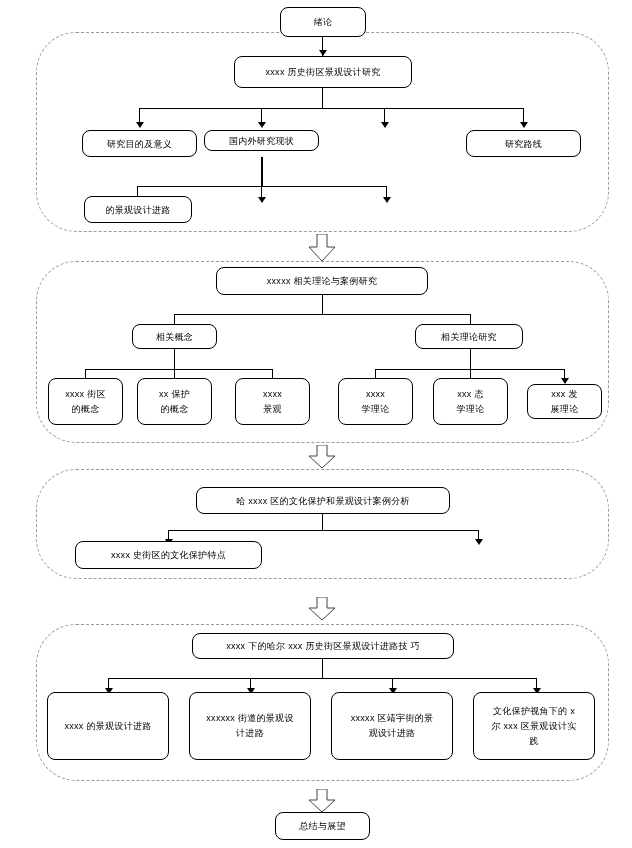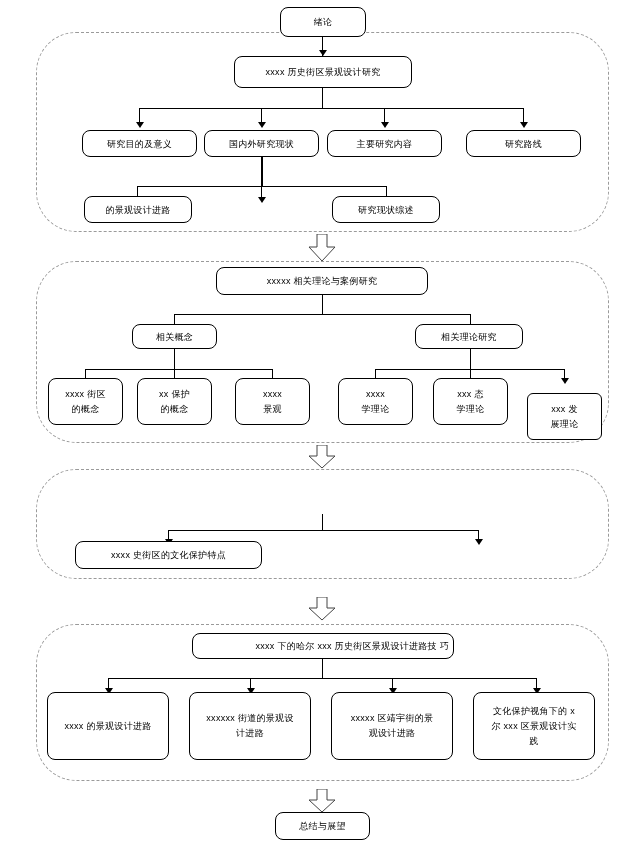--- a/index.html
+++ b/index.html
@@ -82,45 +82,39 @@
   <div class="vline" style="left:261px;top:108px;height:16px;"></div>
   <div class="arrowhead" style="left:258px;top:122px;"></div>
   <div class="vline" style="left:384px;top:108px;height:16px;"></div>
   <div class="arrowhead" style="left:381px;top:122px;"></div>
   <div class="vline" style="left:523px;top:108px;height:16px;"></div>
   <div class="arrowhead" style="left:520px;top:122px;"></div>
 
   <div class="node" style="left:82px;top:130px;width:115px;height:27px;">
     <span>研究目的及意义</span>
   </div>
-  <div class="node" style="left:204px;top:130px;width:115px;height:27px;">
+  <div class="node" style="left:204px;top:130px;width:115px;height:21px;">
     <span>国内外研究现状</span>
-  </div>
-  <div class="node" style="left:327px;top:130px;width:115px;height:27px;">
-    <span>主要研究内容</span>
   </div>
   <div class="node" style="left:466px;top:130px;width:115px;height:27px;">
     <span>研究路线</span>
   </div>
 
   <div class="vline" style="left:261px;top:157px;width:2px;height:30px;"></div>
   <div class="hline" style="left:137px;top:186px;width:250px;"></div>
   <div class="vline" style="left:137px;top:186px;height:13px;"></div>
   <div class="arrowhead" style="left:134px;top:197px;"></div>
   <div class="vline" style="left:261px;top:186px;height:13px;"></div>
   <div class="arrowhead" style="left:258px;top:197px;"></div>
   <div class="vline" style="left:386px;top:186px;height:13px;"></div>
   <div class="arrowhead" style="left:383px;top:197px;"></div>
 
   <div class="node" style="left:84px;top:196px;width:108px;height:27px;">
     <span>的景观设计进路</span>
   </div>
-  <div class="node" style="left:332px;top:196px;width:108px;height:27px;">
-    <span>研究现状综述</span>
-  </div>
 
   <div class="blockarrow" style="left:307px;top:234px;">
     <svg width="30" height="28" viewBox="0 0 30 28">
       <polygon points="10,0 20,0 20,13 28,13 15,27 2,13 10,13" fill="#ffffff" stroke="#444444" stroke-width="1"></polygon>
     </svg>
   </div>
 
   <div class="section" style="left:36px;top:261px;width:573px;height:182px;"></div>
 
   <div class="node" style="left:216px;top:267px;width:212px;height:28px;">
@@ -173,54 +167,57 @@
   <div class="arrowhead" style="left:561px;top:378px;"></div>
 
   <div class="node multiline" style="left:338px;top:378px;width:75px;height:47px;flex-direction:column;">
     <span>xxxx</span>
     <span>学理论</span>
   </div>
   <div class="node multiline" style="left:433px;top:378px;width:75px;height:47px;flex-direction:column;">
     <span>xxx 态</span>
     <span>学理论</span>
   </div>
-  <div class="node multiline" style="left:527px;top:393px;width:75px;height:47px;flex-direction:column;border-radius:6px;">
+  <div class="node multiline" style="left:527px;top:384px;width:75px;height:35px;flex-direction:column;">
     <span>xxx 发</span>
     <span>展理论</span>
   </div>
 
   <div class="blockarrow" style="left:307px;top:445px;">
     <svg width="30" height="24" viewBox="0 0 30 24">
       <polygon points="10,0 20,0 20,11 28,11 15,23 2,11 10,11" fill="#ffffff" stroke="#444444" stroke-width="1"></polygon>
     </svg>
   </div>
 
   <div class="section" style="left:36px;top:469px;width:573px;height:110px;"></div>
 
+  <div class="node" style="left:196px;top:487px;width:254px;height:27px;">
+    <span>哈 xxxx 区的文化保护和景观设计案例分析</span>
+  </div>
 
   <div class="vline" style="left:322px;top:514px;height:16px;"></div>
   <div class="hline" style="left:168px;top:530px;width:310px;"></div>
   <div class="vline" style="left:168px;top:530px;height:11px;"></div>
   <div class="arrowhead" style="left:165px;top:539px;"></div>
   <div class="vline" style="left:478px;top:530px;height:11px;"></div>
   <div class="arrowhead" style="left:475px;top:539px;"></div>
 
   <div class="node" style="left:75px;top:541px;width:187px;height:28px;">
     <span>xxxx 史街区的文化保护特点</span>
   </div>
 
   <div class="blockarrow" style="left:307px;top:597px;">
     <svg width="30" height="24" viewBox="0 0 30 24">
       <polygon points="10,0 20,0 20,11 28,11 15,23 2,11 10,11" fill="#ffffff" stroke="#444444" stroke-width="1"></polygon>
     </svg>
   </div>
 
   <div class="section" style="left:36px;top:624px;width:573px;height:157px;"></div>
 
-  <div class="node" style="left:192px;top:633px;width:262px;height:26px;justify-content:flex-end;">
+  <div class="node" style="left:192px;top:633px;width:262px;height:26px;">
     <span>xxxx 下的哈尔 xxx 历史街区景观设计进路技 巧</span>
   </div>
 
   <div class="vline" style="left:322px;top:659px;height:20px;"></div>
   <div class="hline" style="left:108px;top:678px;width:428px;"></div>
   <div class="vline" style="left:108px;top:678px;height:12px;"></div>
   <div class="arrowhead" style="left:105px;top:688px;"></div>
   <div class="vline" style="left:250px;top:678px;height:12px;"></div>
   <div class="arrowhead" style="left:247px;top:688px;"></div>
   <div class="vline" style="left:392px;top:678px;height:12px;"></div>

